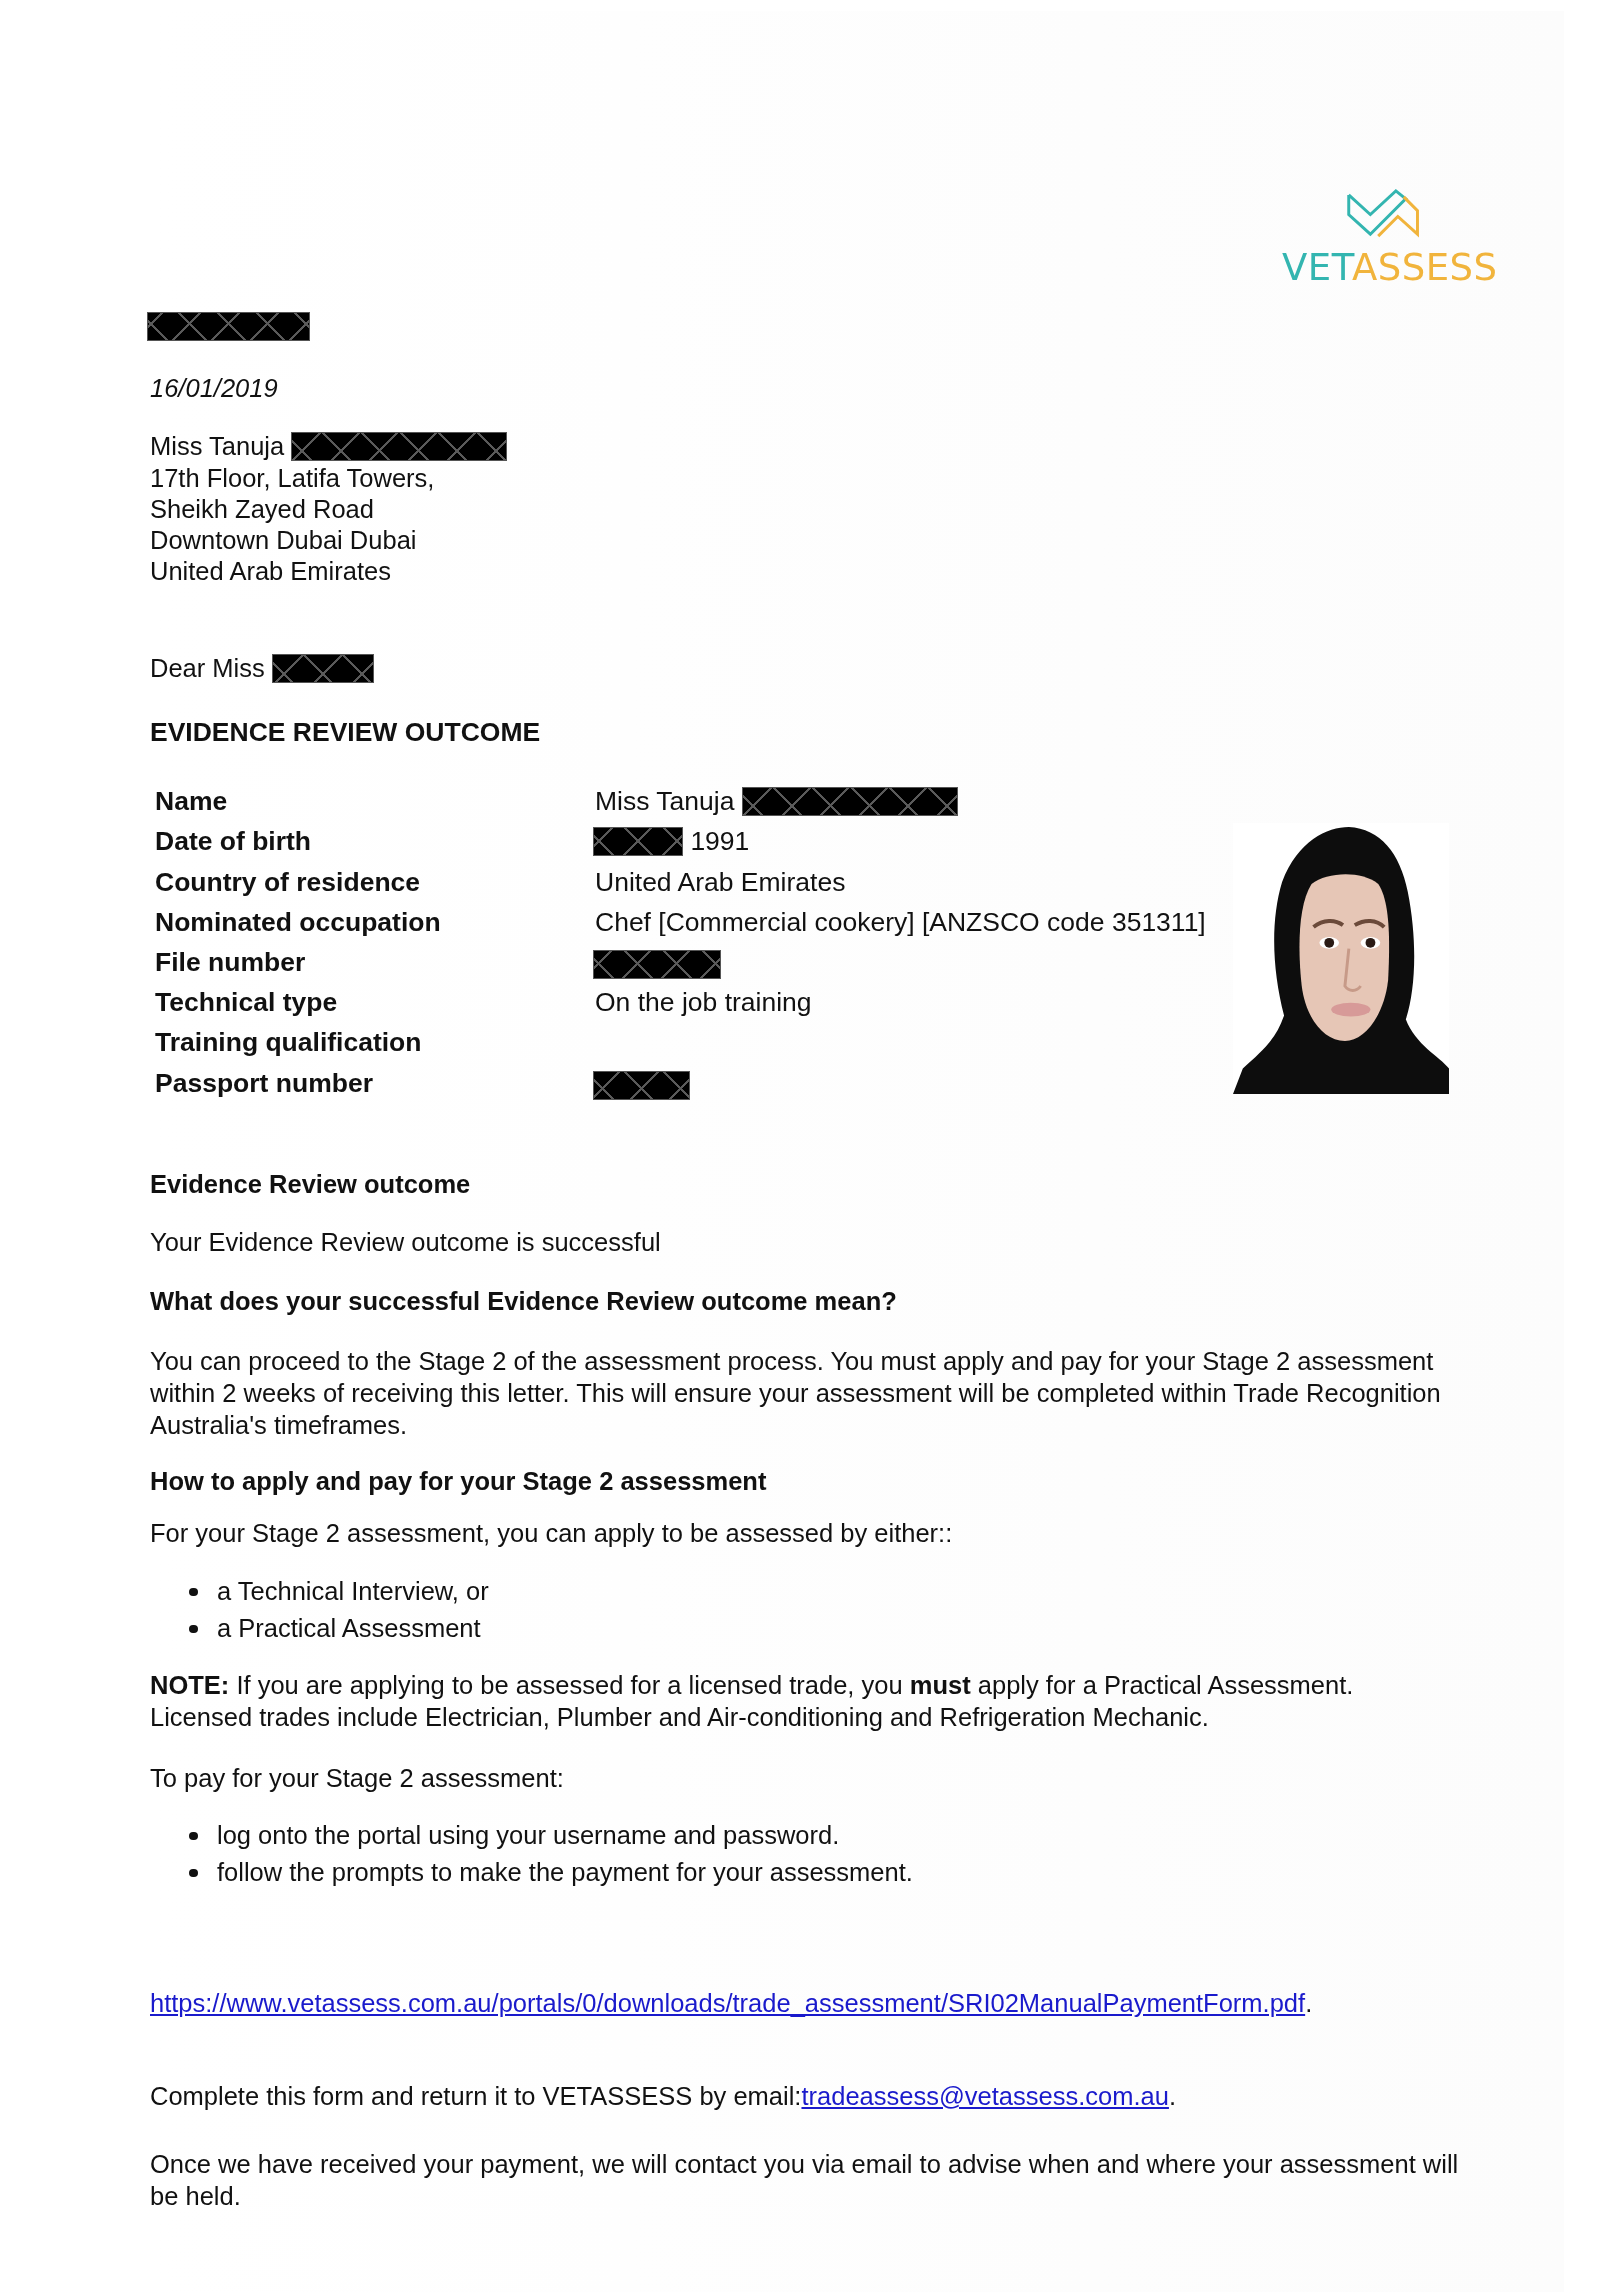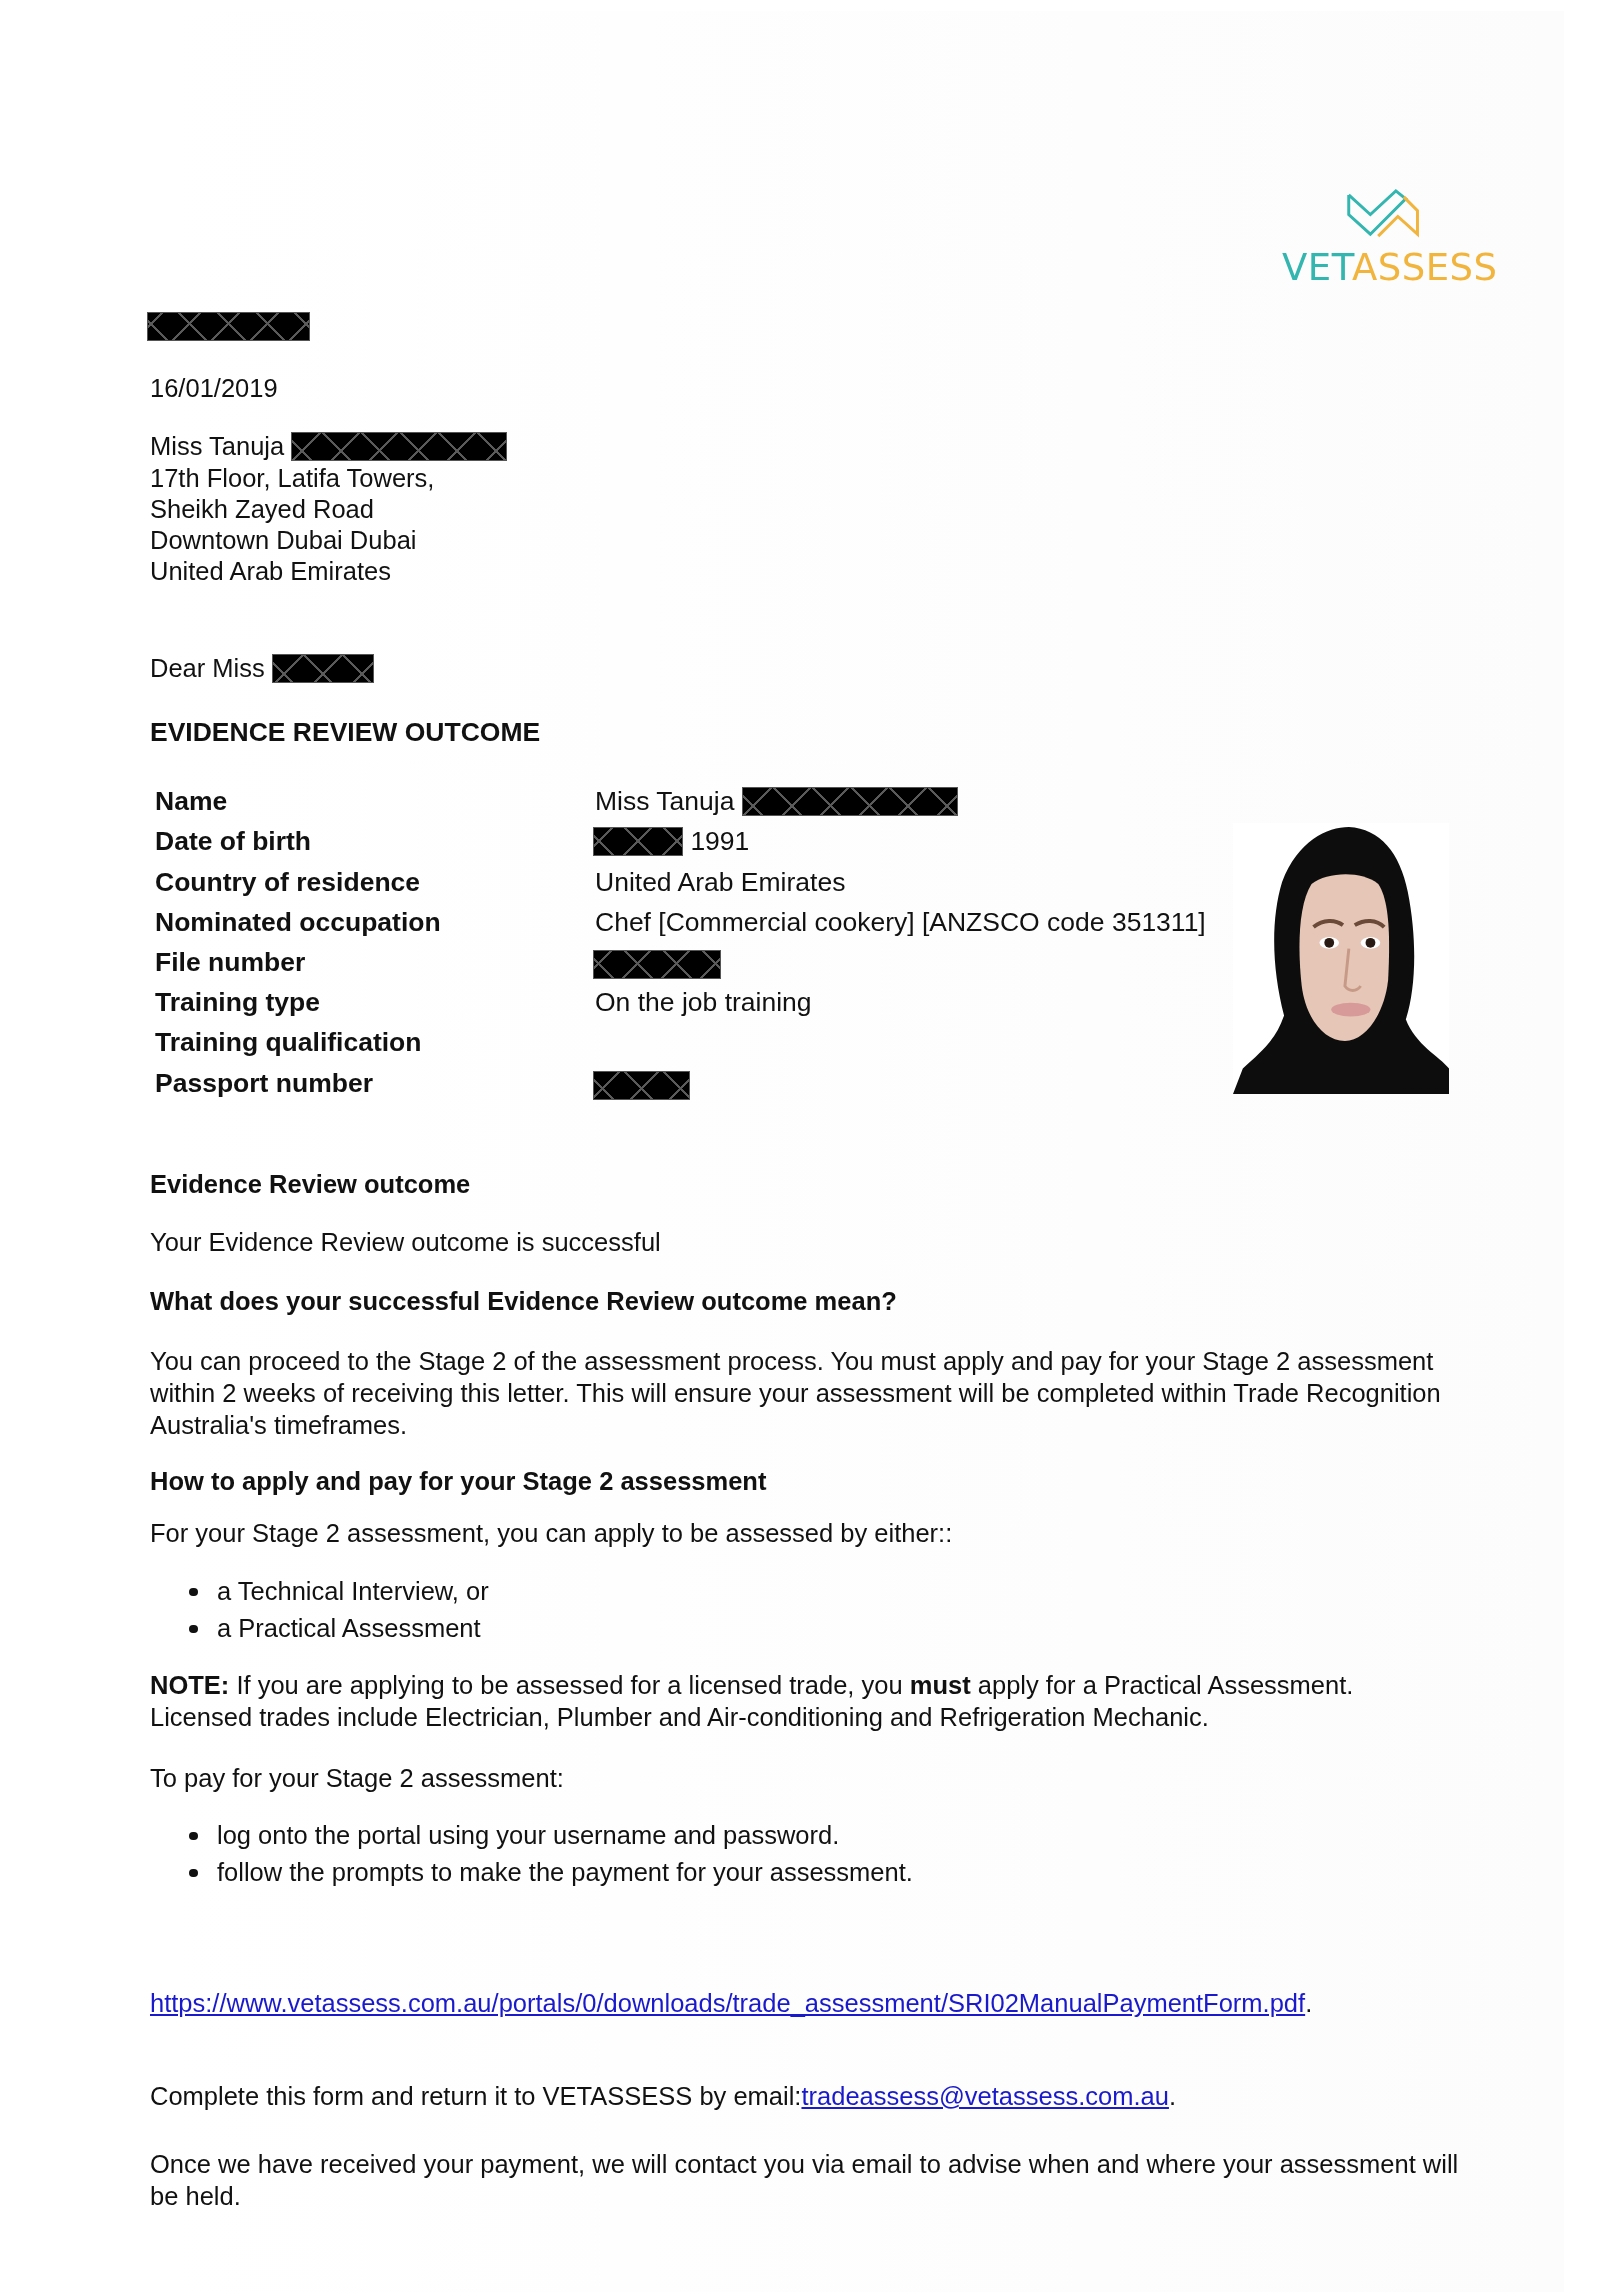--- a/index.html
+++ b/index.html
@@ -90,21 +90,21 @@
   <div class="abs logo">
     <svg width="218" height="63" viewBox="0 0 222 64">
       <polyline points="70,10 92,30 118,6 128,14 92,50 70,30 70,10" fill="none" stroke="#33b5b0" stroke-width="3" stroke-linejoin="miter"></polyline>
       <polyline points="100,52 120,32 140,50 140,26 126,12" fill="none" stroke="#f1b43c" stroke-width="3" stroke-linejoin="miter"></polyline>
     </svg>
     <div class="logo-text"><span class="logo-vet">VET</span><span class="logo-assess">ASSESS</span></div>
   </div>
 
   <div class="redact" style="left:147px; top:301px; width:163px;"></div>
 
-  <div class="abs txt" style="left:150px; top:362px;">16/01/2019</div>
+  <div class="abs txt" style="left:150px; top:362px;font-style:italic;">16/01/2019</div>
 
   <div class="abs" style="left:150px; top:420px;">
     <div class="txt"><span>Miss Tanuja</span> <span class="redact inline" style="width:216px;"></span></div>
     <div class="txt">17th Floor, Latifa Towers,</div>
     <div class="txt">Sheikh Zayed Road</div>
     <div class="txt">Downtown Dubai Dubai</div>
     <div class="txt">United Arab Emirates</div>
   </div>
 
   <div class="abs txt" style="left:150px; top:642px;"><span>Dear Miss</span> <span class="redact inline" style="width:102px;"></span></div>
@@ -120,21 +120,21 @@
 
     <div class="abs detail-label" style="top:856px;">Country of residence</div>
     <div class="abs detail-value" style="top:856px;">United Arab Emirates</div>
 
     <div class="abs detail-label" style="top:896px;">Nominated occupation</div>
     <div class="abs detail-value" style="top:896px;">Chef [Commercial cookery] [ANZSCO code 351311]</div>
 
     <div class="abs detail-label" style="top:936px;">File number</div>
     <div class="redact" style="left:593px; top:939px; width:128px;"></div>
 
-    <div class="abs detail-label" style="top:976px;">Training type</div>
+    <div class="abs detail-label" style="top:976px;">Technical type</div>
     <div class="abs detail-value" style="top:976px;">On the job training</div>
 
     <div class="abs detail-label" style="top:1016px;">Training qualification</div>
     <div class="abs detail-value" style="top:1016px;"></div>
 
     <div class="abs detail-label" style="top:1057px;">Passport number</div>
     <div class="redact" style="left:593px; top:1060px; width:97px;"></div>
   </div>
 
   <div class="abs photo">

